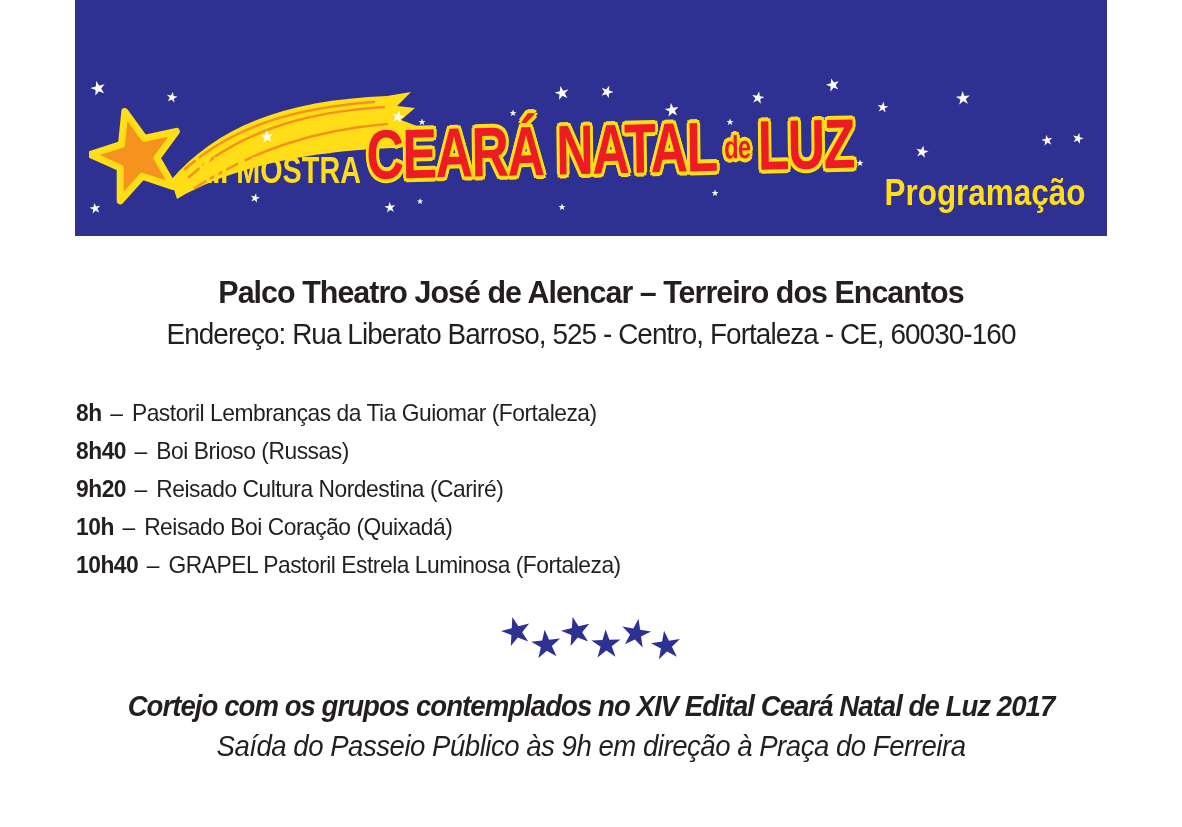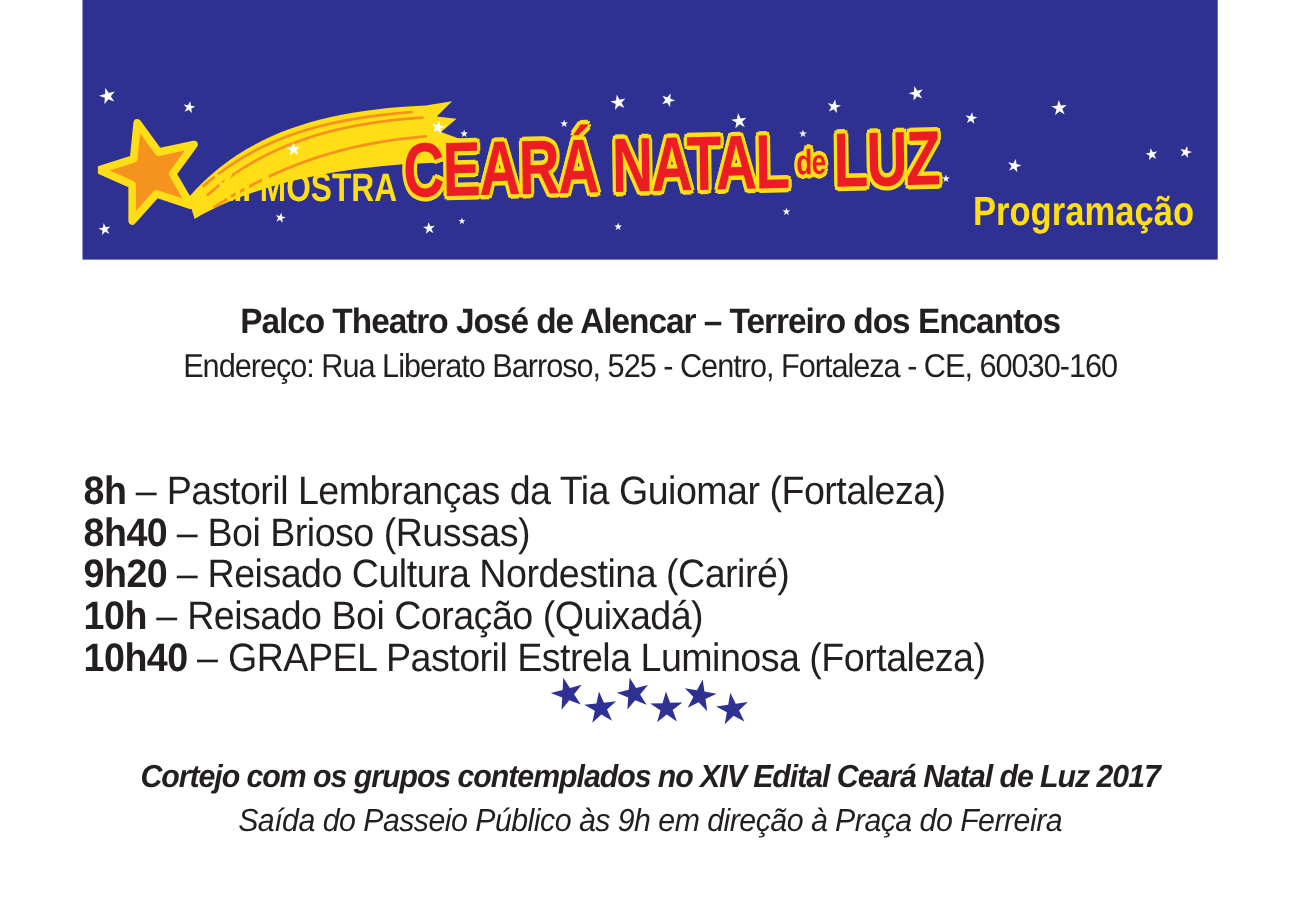--- a/index.html
+++ b/index.html
@@ -64,21 +64,21 @@
     text-align:center;font-size:32px;font-weight:bold;letter-spacing:-1px;
     white-space:nowrap;transform:scaleX(0.95);
   }
   .venue-address{
     position:absolute;left:0;top:317px;width:100%;
     text-align:center;font-size:30px;letter-spacing:-1px;
     white-space:nowrap;transform:scaleX(0.93);
   }
   .schedule{
     position:absolute;left:76px;top:394px;
-    font-size:36px;letter-spacing:-0.5px;margin-top:33px;
+    font-size:24px;letter-spacing:-0.5px;
   }
   .sched-row{line-height:38px;white-space:nowrap;transform:scaleX(0.95);transform-origin:left;}
   .sched-time{font-weight:bold;}
   .sched-dash{margin:0 10px 0 9px;}
   
   .star-divider{
     position:absolute;left:0;top:612px;width:100%;
     display:flex;justify-content:center;align-items:flex-start;
     color:var(--divider-blue);font-size:38px;line-height:1;
   }

